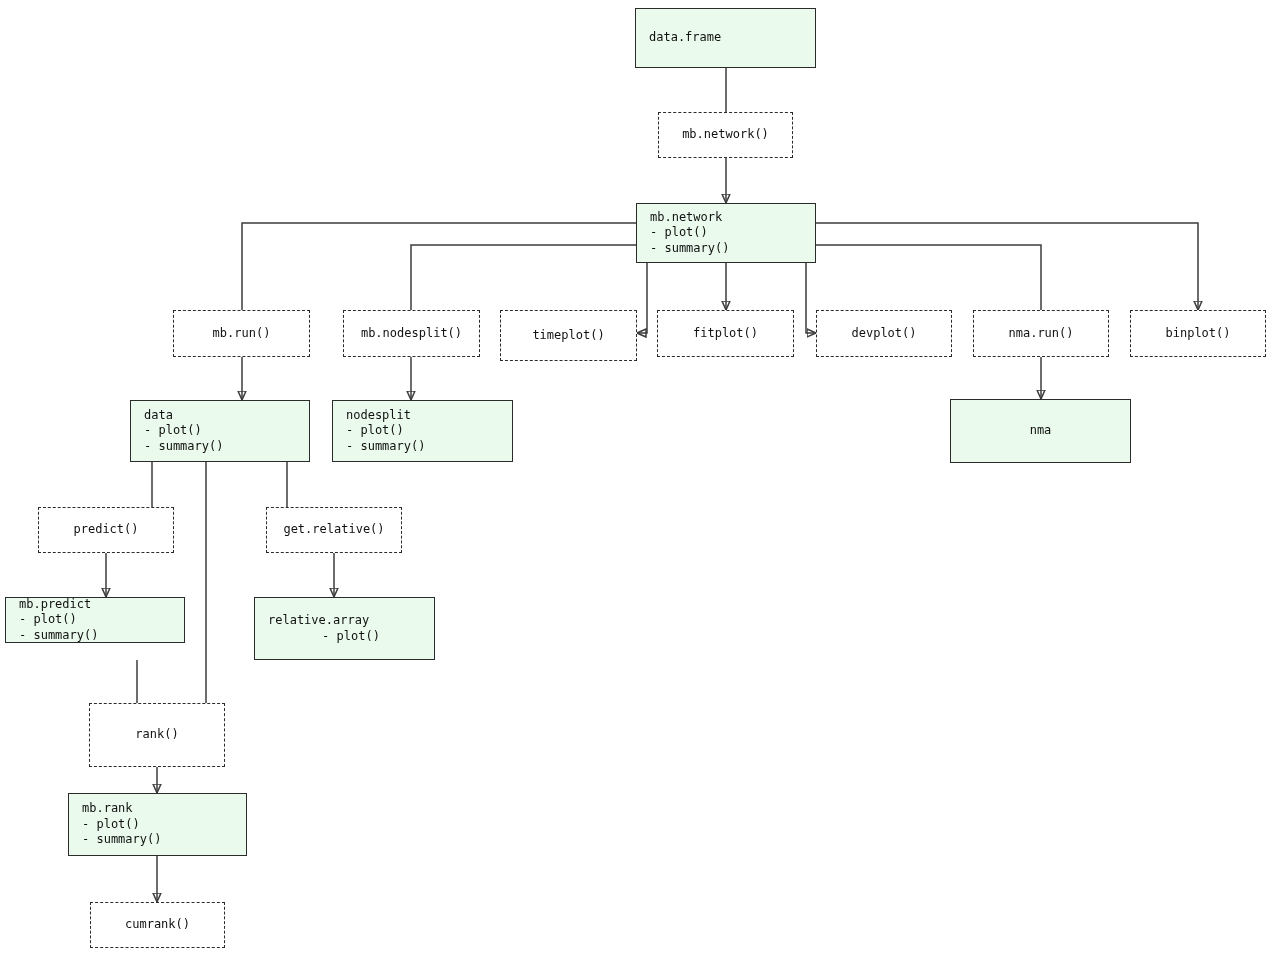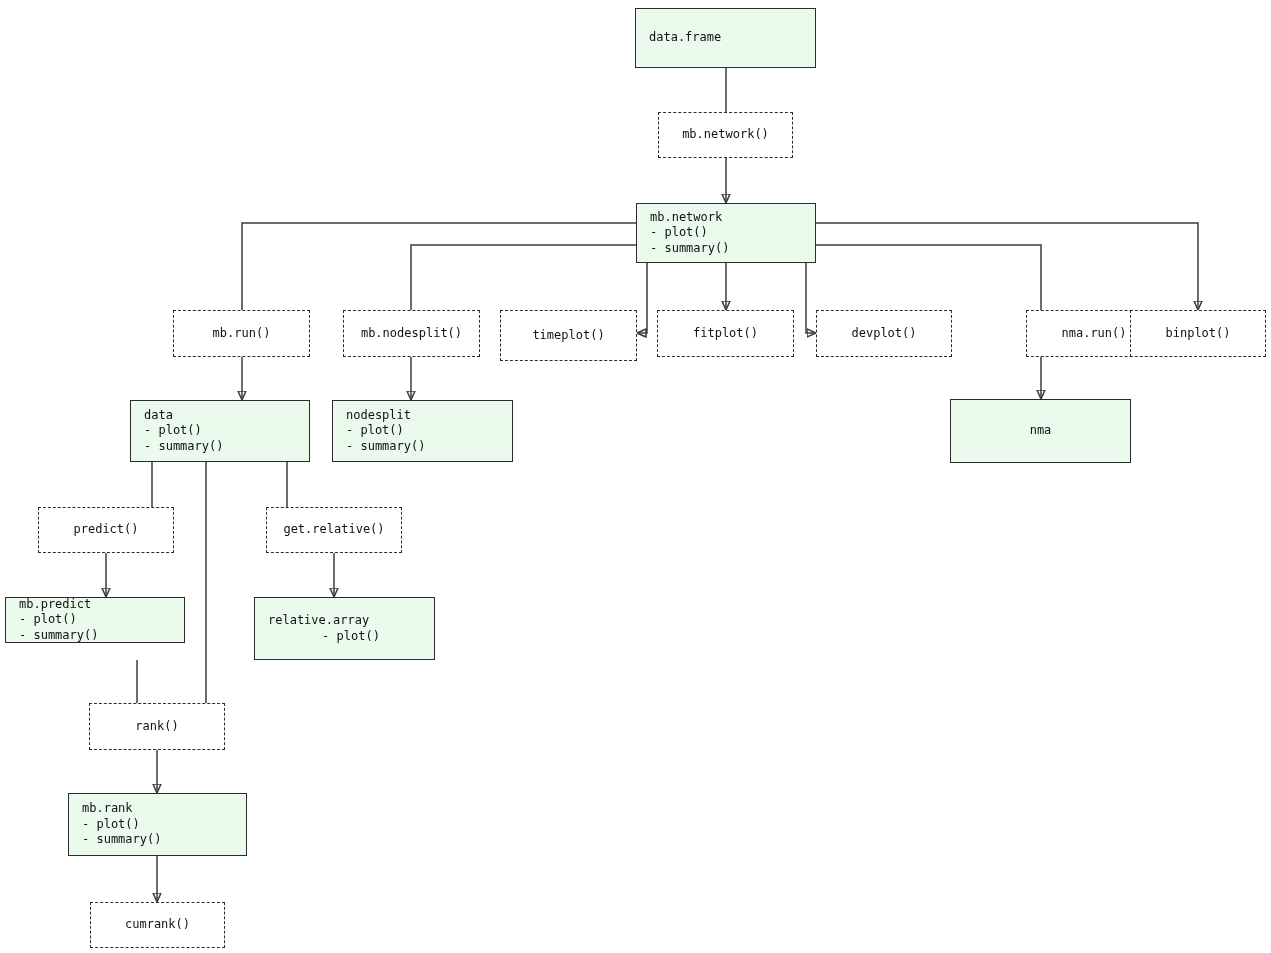--- a/index.html
+++ b/index.html
@@ -97,21 +97,21 @@
   </div>
 
   <div class="node dashed align-center" style="left:657px;top:310px;width:137px;height:47px">
     <div class="ln">fitplot()</div>
   </div>
 
   <div class="node dashed align-center" style="left:816px;top:310px;width:136px;height:47px">
     <div class="ln">devplot()</div>
   </div>
 
-  <div class="node dashed align-center" style="left:1026px;top:310px;width:136px;height:47px">
+  <div class="node dashed align-center" style="left:973px;top:310px;width:136px;height:47px">
     <div class="ln">nma.run()</div>
   </div>
 
   <div class="node dashed align-center" style="left:1130px;top:310px;width:136px;height:47px">
     <div class="ln">binplot()</div>
   </div>
 
   <div class="node solid align-left" style="left:130px;top:400px;width:180px;height:62px">
     <div class="ln">data</div>
     <div class="ln">- plot()</div>
@@ -140,21 +140,21 @@
     <div class="ln">mb.predict</div>
     <div class="ln">- plot()</div>
     <div class="ln">- summary()</div>
   </div>
 
   <div class="node solid align-left" style="left:254px;top:597px;width:181px;height:63px">
     <div class="ln">relative.array</div>
     <div class="ln ln-center">- plot()</div>
   </div>
 
-  <div class="node dashed align-center" style="left:89px;top:703px;width:136px;height:47px">
+  <div class="node dashed align-center" style="left:89px;top:703px;width:136px;height:64px">
     <div class="ln">rank()</div>
   </div>
 
   <div class="node solid align-left" style="left:68px;top:793px;width:179px;height:63px">
     <div class="ln">mb.rank</div>
     <div class="ln">- plot()</div>
     <div class="ln">- summary()</div>
   </div>
 
   <div class="node dashed align-center" style="left:90px;top:902px;width:135px;height:46px">

